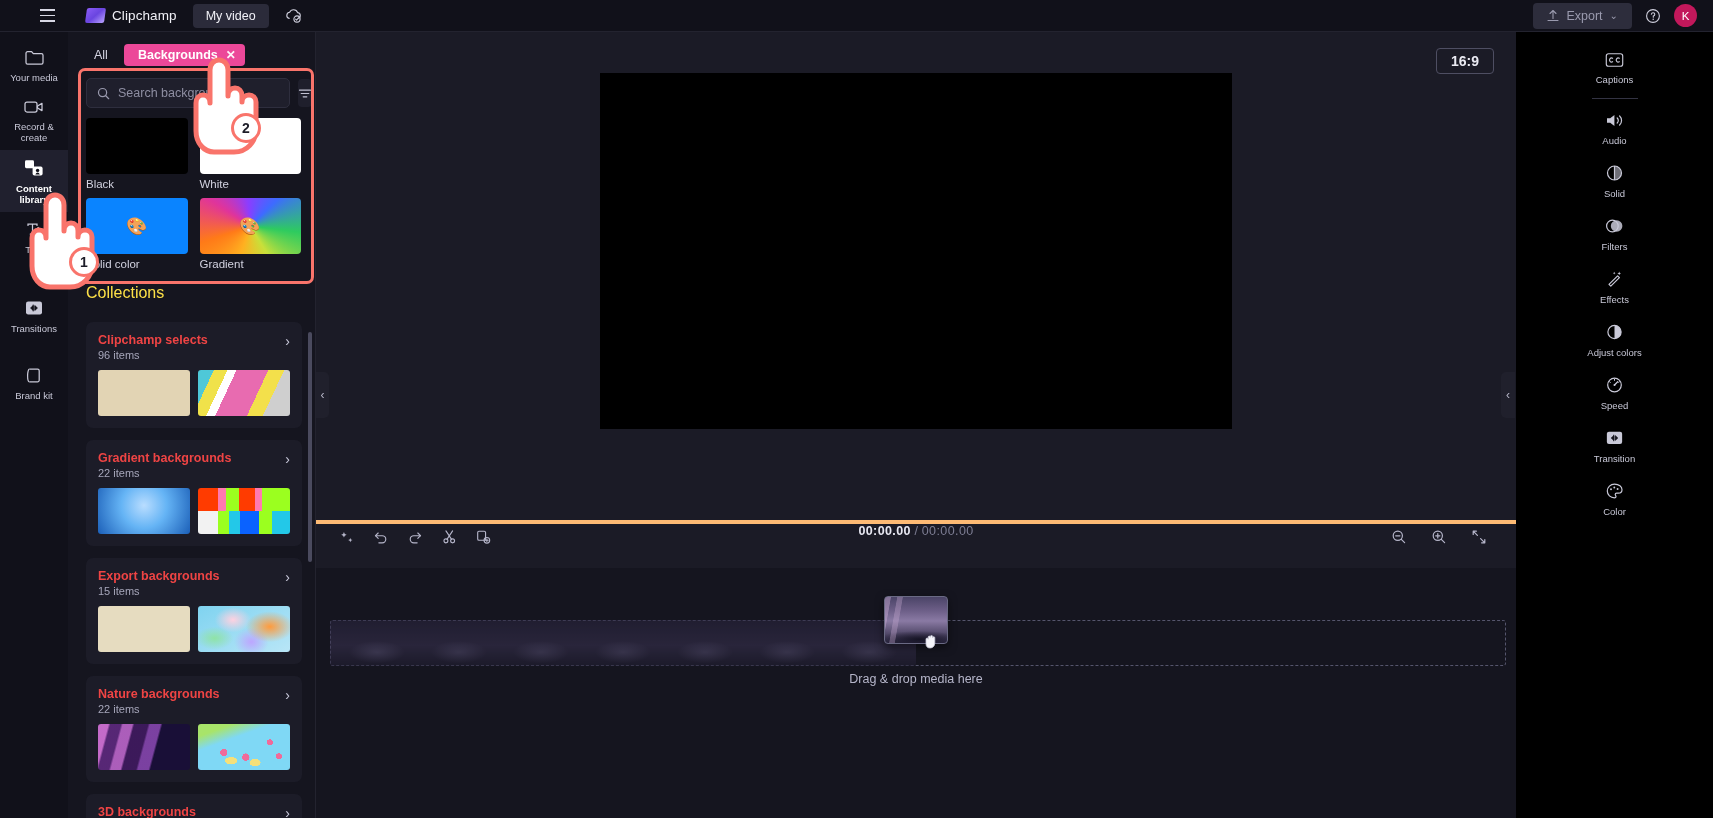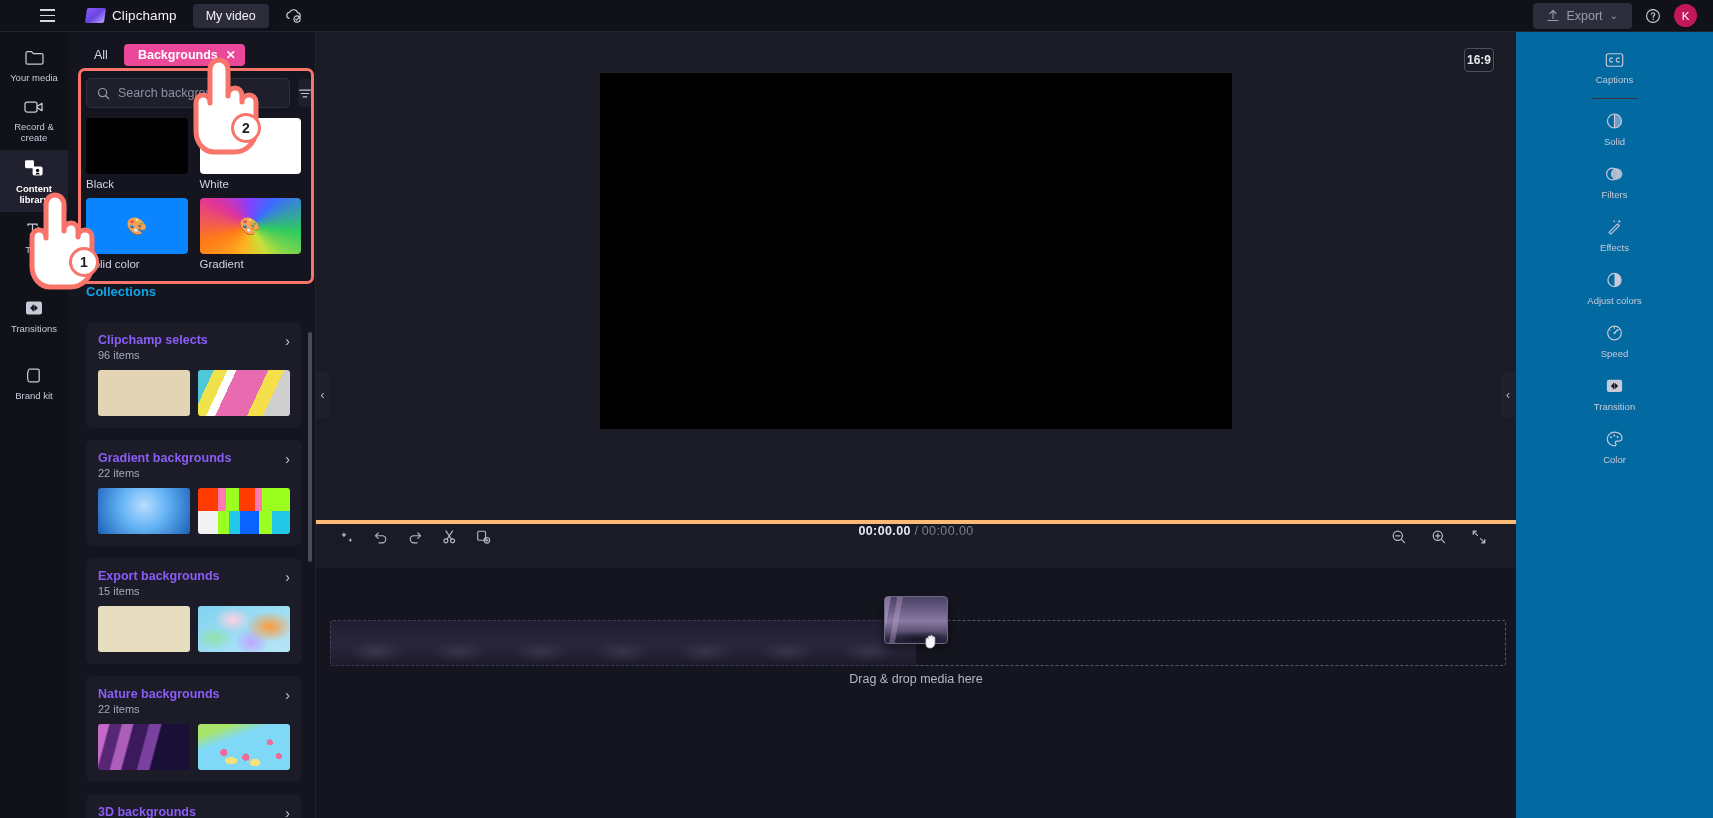--- a/index.html
+++ b/index.html
@@ -100,51 +100,51 @@
   }
   .quick-item { cursor: pointer; }
   .quick-thumb {
     width: 100%; height: 56px; border-radius: 4px; position: relative;
     display: flex; align-items: center; justify-content: center;
   }
   .quick-name { font-size: 11.5px; color: #d2d2e0; margin-top: 4px; }
   .palette-glyph { font-size: 17px; color: #fff; }
 
   .collections-title {
-    font-size: 13px; font-weight: bold; color: #0ea5e9;
+    font-size: 16px; font-weight: normal; color: #fde047;
     padding: 14px 18px 8px;
   }
   .coll-scroll {
     position: absolute; left: 0; top: 290px; width: 248px; height: 496px;
     overflow: hidden; padding: 0 14px 0 18px;
   }
   .coll-card {
     background: #1c1c28; border-radius: 7px; padding: 11px 12px 12px;
     margin-bottom: 12px; cursor: pointer; position: relative;
   }
   .coll-head { display: flex; align-items: flex-start; }
-  .coll-title { font-size: 12.5px; font-weight: bold; color: #8b5cf6; }
+  .coll-title { font-size: 12.5px; font-weight: bold; color: #ef4444; }
   .coll-count { font-size: 11px; color: #a6a6ba; margin-top: 2px; }
   .coll-arrow { margin-left: auto; color: #c8c8da; font-size: 14px; line-height: 16px; }
   .coll-thumbs { display: grid; grid-template-columns: 1fr 1fr; gap: 8px; margin-top: 9px; }
   .coll-thumb { height: 46px; border-radius: 3px; }
   .panel-scrollbar {
     position: absolute; left: 240px; top: 300px; width: 4px; height: 230px;
     background: #4a4a5e; border-radius: 2px;
   }
 
   
   .preview {
     position: absolute; left: 316px; top: 32px; width: 1200px; height: 512px;
     background: #1b1b26;
   }
   .ratio-badge {
     position: absolute; right: 22px; top: 16px;
     border: 1px solid #4e4e62; border-radius: 4px;
-    padding: 4px 2px; font-size: 12px; font-weight: bold; color: #eaeaf2; cursor: pointer;
+    padding: 4px 14px; font-size: 14px; font-weight: bold; color: #eaeaf2; cursor: pointer;
   }
   .video-canvas {
     position: absolute; left: 284px; top: 41px; width: 632px; height: 356px;
     background: #000;
   }
   .collapse-handle {
     position: absolute; left: 1185px; top: 372px; width: 14px; height: 46px;
     background: #20202c; border-radius: 5px 0 0 5px;
     display: flex; align-items: center; justify-content: center;
     color: #b6b6c8; font-size: 12px; cursor: pointer;
@@ -217,21 +217,21 @@
     color: #f0f0f6; font-size: 17px;
   }
   .drop-label {
     position: absolute; left: 0; right: 0; top: 80px; text-align: center;
     font-size: 12.5px; color: #b6b6ca;
   }
 
   
   .right-rail {
     position: absolute; left: 1516px; top: 32px; width: 197px; height: 786px;
-    background: #0369a1; display: flex; flex-direction: column; align-items: center;
+    background: #000000; display: flex; flex-direction: column; align-items: center;
     padding-top: 10px;
   }
   .rrail-item {
     width: 197px; padding: 9px 4px 8px; display: flex; flex-direction: column;
     align-items: center; gap: 5px; cursor: pointer;
   }
   .rrail-label { font-size: 9.5px; color: #c9c9d8; text-align: center; line-height: 11px; }
   .rrail-sep { width: 46px; height: 1px; background: #333343; margin: 5px 0 3px; }
 
   
@@ -572,20 +572,27 @@
   <div class="right-rail">
     <div class="rrail-item">
       <svg width="21" height="18" viewBox="0 0 22 18" fill="none">
         <rect x="2.4" y="2.4" width="17.2" height="13.2" rx="2.4" stroke="#c9c9d8" stroke-width="1.2"></rect>
         <path d="M9 7.2a2.1 2.1 0 1 0 0 3.6M16 7.2a2.1 2.1 0 1 0 0 3.6" stroke="#c9c9d8" stroke-width="1.2" stroke-linecap="round"></path>
       </svg>
       <div class="rrail-label">Captions</div>
     </div>
     <div class="rrail-sep"></div>
 
+    <div class="rrail-item">
+      <svg width="22" height="19" viewBox="0 0 22 19" fill="none">
+        <path d="M3 7.2h3.2L10.4 4v11L6.2 11.8H3V7.2z" fill="#c9c9d8"></path>
+        <path d="M13.2 7a3.4 3.4 0 0 1 0 5M15.6 5a6.2 6.2 0 0 1 0 9" stroke="#c9c9d8" stroke-width="1.2" stroke-linecap="round"></path>
+      </svg>
+      <div class="rrail-label">Audio</div>
+    </div>
 
     <div class="rrail-item">
       <svg width="21" height="20" viewBox="0 0 21 20" fill="none">
         <circle cx="10.5" cy="10" r="7" stroke="#c9c9d8" stroke-width="1.2"></circle>
         <path d="M10.5 3a7 7 0 0 1 0 14V3z" fill="#c9c9d8" opacity=".55"></path>
         <path d="M10.5 3v14" stroke="#c9c9d8" stroke-width="1.2"></path>
       </svg>
       <div class="rrail-label">Solid</div>
     </div>
 

